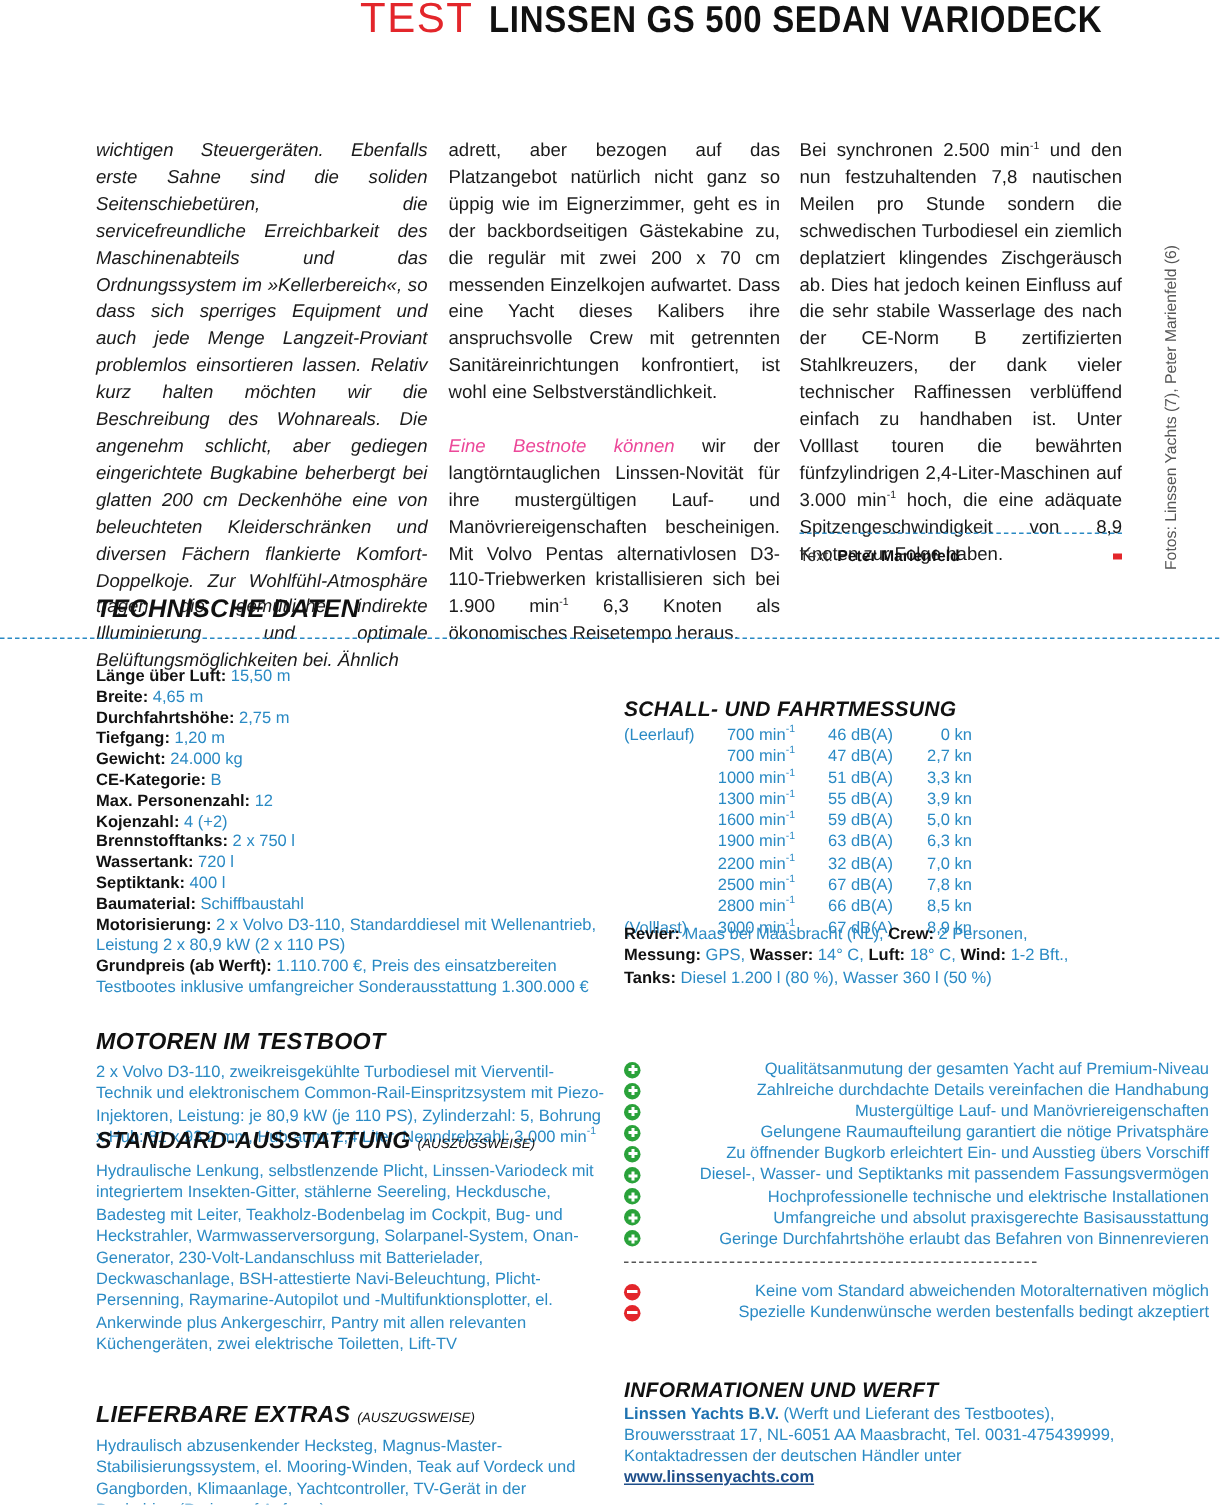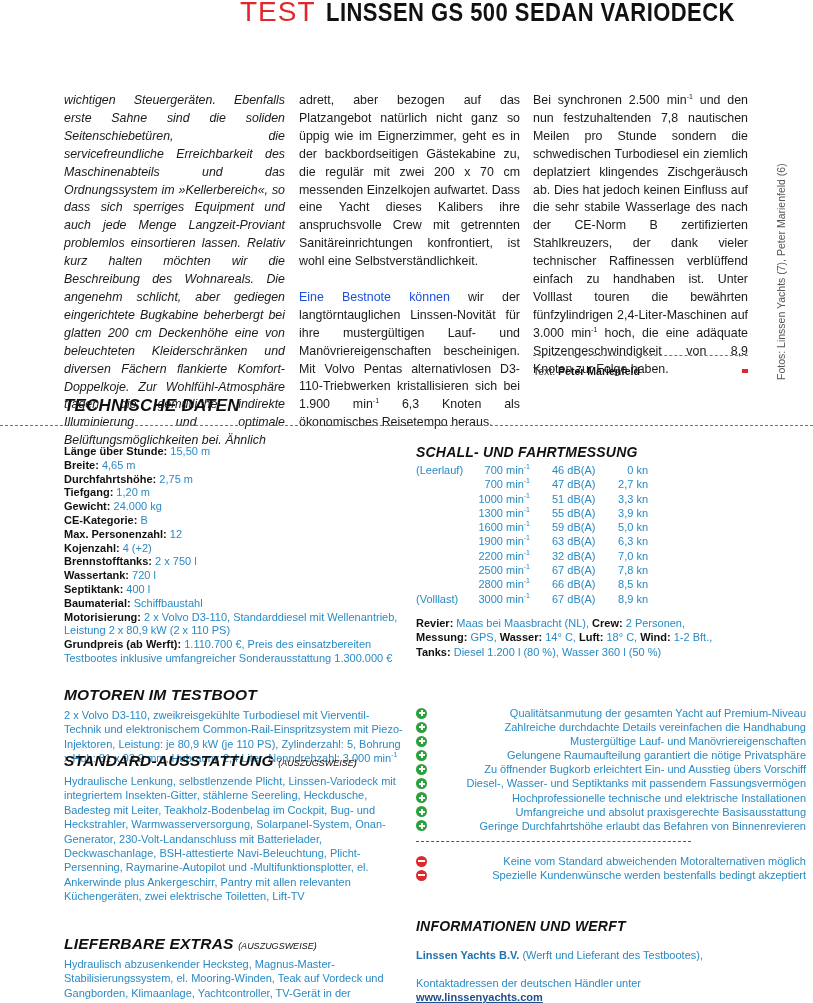--- a/index.html
+++ b/index.html
@@ -5,36 +5,36 @@
   html,body{margin:0;padding:0;background:#fff;}
   body{width:813px;height:1003px;position:relative;overflow:hidden;font-family:"Liberation Sans",sans-serif;color:#1a1a1a;}
   .header{position:absolute;top:-4px;left:240px;white-space:nowrap;}
   .header .test{color:#e3262b;font-size:28px;font-weight:normal;letter-spacing:1px;margin-right:10px;font-family:"Liberation Sans",sans-serif;}
   .header .title{color:#111;font-size:25px;font-weight:bold;letter-spacing:0.5px;font-family:"Liberation Sans",sans-serif;transform:scaleX(0.88);display:inline-block;transform-origin:left;}
   .col{position:absolute;top:92px;font-size:12.4px;line-height:17.9px;text-align:justify;color:#1a1a1a;}
   .col p{margin:0;}
   .c1{left:64px;width:221px;font-style:italic;}
   .c2{left:299px;width:221px;}
   .c3{left:533px;width:215px;}
-  .blue{color:#1d4ed8;}
+  .blue{color:#ec4899;font-style:italic;}
   sup{font-size:7px;vertical-align:5px;line-height:0;}
   .endmark{display:inline-block;width:6px;height:4px;background:#e3262b;float:right;margin-top:8px;}
   .author-rule{position:absolute;left:533px;top:355px;width:215px;border-top:1.5px dashed #2a8ac4;}
   .author{position:absolute;left:533px;top:365px;font-size:10.5px;color:#333;}
   .author b{color:#111;}
   .credit{position:absolute;left:775px;top:380px;transform:rotate(-90deg);transform-origin:left top;font-size:10.5px;color:#555;white-space:nowrap;}
   .sec-head{font-weight:bold;font-size:15.5px;color:#111;letter-spacing:0.2px;margin:0;font-style:italic;}
   .sec-head .small{font-size:9px;font-weight:normal;letter-spacing:0;}
   .td-head{position:absolute;left:64px;top:396px;font-size:17px;}
   .main-rule{position:absolute;left:0;top:425px;width:813px;border-top:1.5px dashed #2a8ac4;}
   .specs{position:absolute;left:64px;top:445px;width:335px;font-size:11px;line-height:13.8px;}
   .specs .row{margin:0;}
   .specs b{color:#111;}
   .specs .v{color:#2a8ac4;text-align:center;}
-  .schall{position:absolute;left:416px;top:444px;width:290px;}
+  .schall{position:absolute;left:416px;top:464px;width:290px;}
   .schall table{border-collapse:collapse;font-size:11px;color:#2a8ac4;margin-top:3px;}
   .schall td{padding:0;line-height:14.3px;}
   .schall td.lab{width:60px;}
   .schall td.rpm{width:54px;text-align:right;padding-right:22px;}
   .schall td.db{width:60px;}
   .schall td.kn{width:36px;text-align:right;}
   .cond{position:absolute;left:416px;top:616px;width:390px;font-size:11px;line-height:14.4px;color:#2a8ac4;}
   .cond b{color:#111;}
   .motoren{position:absolute;left:64px;top:686px;width:340px;}
   .para{font-size:11px;line-height:14.4px;color:#2a8ac4;margin:4px 0 0 0;}
@@ -44,21 +44,21 @@
   .plus-list .item,.minus-list .item{display:flex;align-items:center;color:#2a8ac4;justify-content:space-between;}
   .ico{width:11px;height:11px;border-radius:50%;margin-right:9px;position:relative;flex:none;}
   .ico.plus{background:#2aa23a;}
   .ico.plus::before{content:"";position:absolute;left:2.5px;top:4.5px;width:6px;height:2px;background:#fff;}
   .ico.plus::after{content:"";position:absolute;left:4.5px;top:2.5px;width:2px;height:6px;background:#fff;}
   .ico.minus{background:#e3262b;}
   .ico.minus::before{content:"";position:absolute;left:2px;top:4.5px;width:7px;height:2px;background:#fff;}
   .pm-rule{position:absolute;left:416px;top:841px;width:275px;border-top:1px dashed #555;}
   .minus-list{position:absolute;left:416px;top:854px;width:390px;font-size:11px;line-height:14.1px;}
   .info{position:absolute;left:416px;top:918px;width:390px;}
-  .info .txt{font-size:11px;line-height:14px;color:#2a8ac4;margin-top:14px;}
+  .info .txt{font-size:11px;line-height:14px;color:#2a8ac4;margin-top:2px;}
   .info .txt b.co{color:#1f72b0;}
   .info .txt b.url{color:#1f4f8a;text-decoration:underline;}
 </style>
 </head>
 <body>
 
 <div class="header">
   <span class="test">TEST</span><span class="title">LINSSEN GS 500 SEDAN VARIODECK</span>
 </div>
 
@@ -76,21 +76,21 @@
 </div>
 
 <div class="author-rule"></div>
 <div class="author"><span>Text:</span> <b>Peter Marienfeld</b></div>
 <div class="credit">Fotos: Linssen Yachts (7), Peter Marienfeld (6)</div>
 
 <h2 class="sec-head td-head">TECHNISCHE DATEN</h2>
 <div class="main-rule"></div>
 
 <div class="specs" id="specs">
-    <div class="row"><b>Länge über Stunde:</b> <span class="v">15,50 m</span></div>
+    <div class="row"><b>Länge über Luft:</b> <span class="v">15,50 m</span></div>
     <div class="row"><b>Breite:</b> <span class="v">4,65 m</span></div>
     <div class="row"><b>Durchfahrtshöhe:</b> <span class="v">2,75 m</span></div>
     <div class="row"><b>Tiefgang:</b> <span class="v">1,20 m</span></div>
     <div class="row"><b>Gewicht:</b> <span class="v">24.000 kg</span></div>
     <div class="row"><b>CE-Kategorie:</b> <span class="v">B</span></div>
     <div class="row"><b>Max. Personenzahl:</b> <span class="v">12</span></div>
     <div class="row"><b>Kojenzahl:</b> <span class="v">4 (+2)</span></div>
     <div class="row"><b>Brennstofftanks:</b> <span class="v">2 x 750 l</span></div>
     <div class="row"><b>Wassertank:</b> <span class="v">720 l</span></div>
     <div class="row"><b>Septiktank:</b> <span class="v">400 l</span></div>
@@ -235,17 +235,17 @@
     <div class="item">
       <span class="ico minus"></span>
       <span>Spezielle Kundenwünsche werden bestenfalls bedingt akzeptiert</span>
     </div>
   </div>
 
 <div class="info">
   <h3 class="sec-head" style="font-size:14px;">INFORMATIONEN UND WERFT</h3>
   <div class="txt">
     <b class="co">Linssen Yachts B.V.</b><span> (Werft und Lieferant des Testbootes),</span><br>
-    <br>
+    <span>Brouwersstraat 17, NL-6051 AA Maasbracht, Tel. 0031-475439999,</span><br>
     <span>Kontaktadressen der deutschen Händler unter</span><br>
     <b class="url">www.linssenyachts.com</b>
   </div>
 </div>
 
 </body></html>

